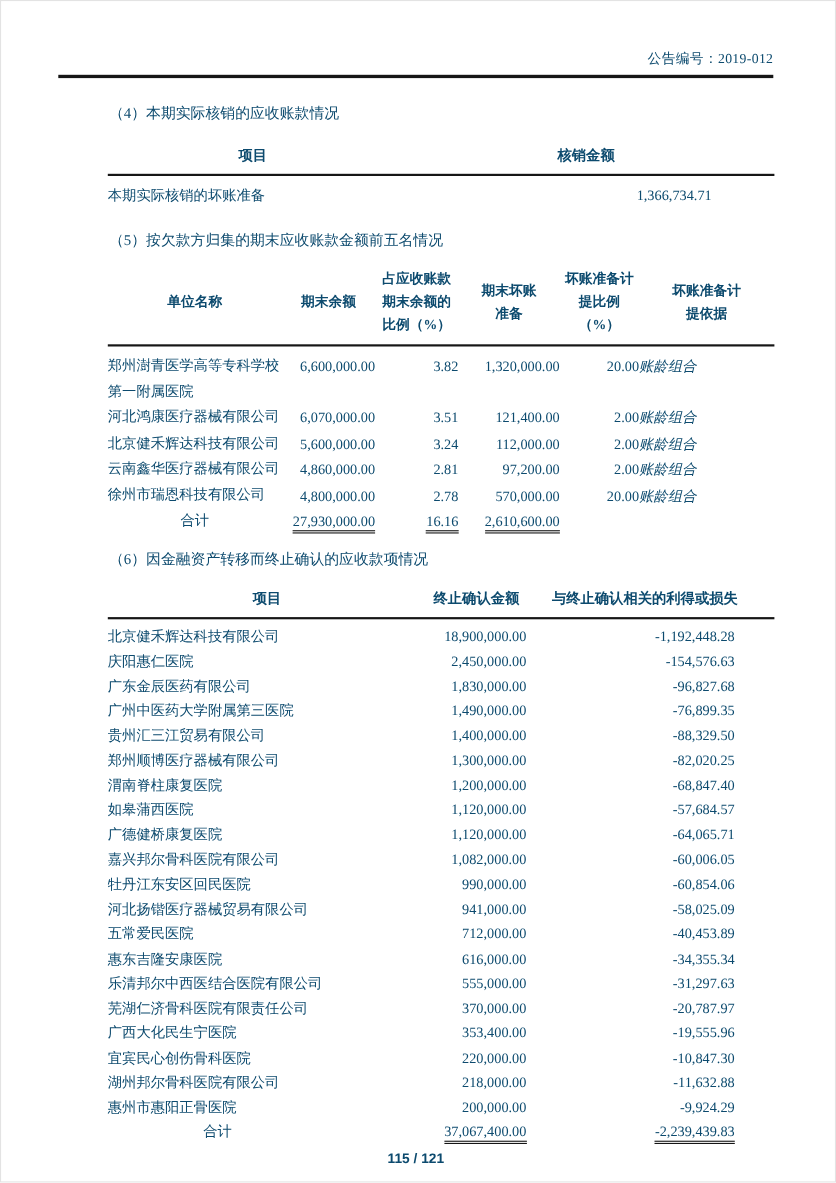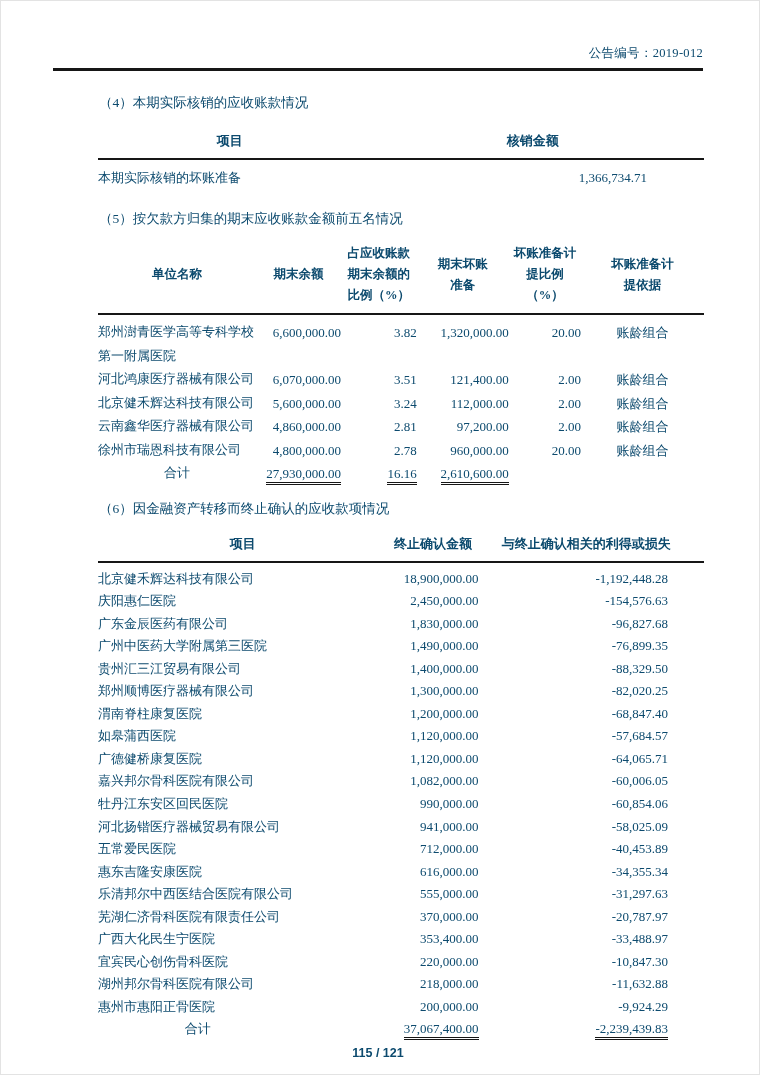--- a/index.html
+++ b/index.html
@@ -60,21 +60,21 @@
   .t5 .c4{width:15.2%;}
   .t5 .c5{width:11.9%;}
   .t5 .c6{width:20.3%;}
   .t5 .hdr .c3 span{max-width:66px;}
   .t5 .hdr .c4 span{max-width:54px;}
   .t5 .hdr .c5 span{max-width:68px;}
   .t5 .hdr .c6 span{max-width:66px;}
   .t5 .row{line-height:23.5px;}
   .t5 .row .c1{text-align:left;font-family:Liberation Mono, monospace;}
   .t5 .row .c2,.t5 .row .c3,.t5 .row .c4,.t5 .row .c5{text-align:right;}
-  .t5 .row .c6{text-align:center;}
+  .t5 .row .c6{font-style:italic;}
   .t5 .rows{padding-top:6px;}
   .t5 .total .c1{text-align:center;}
 
   
   .t6{margin-top:10px;}
   .t6 .hdr{padding:6px 0 8px;line-height:19px;}
   .t6 .c1{width:47.8%;}
   .t6 .c2{width:15.0%;}
   .t6 .c3{width:37.2%;}
   .t6 .hdr .c1,.t6 .hdr .c2{text-align:center;}
@@ -169,21 +169,21 @@
           <div class="cell c2">4,860,000.00</div>
           <div class="cell c3">2.81</div>
           <div class="cell c4">97,200.00</div>
           <div class="cell c5">2.00</div>
           <div class="cell c6">账龄组合</div>
         </div>
         <div class="flexrow row">
           <div class="cell c1">徐州市瑞恩科技有限公司</div>
           <div class="cell c2">4,800,000.00</div>
           <div class="cell c3">2.78</div>
-          <div class="cell c4">960,000.00</div>
+          <div class="cell c4">570,000.00</div>
           <div class="cell c5">20.00</div>
           <div class="cell c6">账龄组合</div>
         </div>
         <div class="flexrow row total">
           <div class="cell c1">合计</div>
           <div class="cell c2"><span class="dbl">27,930,000.00</span></div>
           <div class="cell c3"><span class="dbl">16.16</span></div>
           <div class="cell c4"><span class="dbl">2,610,600.00</span></div>
           <div class="cell c5"></div>
           <div class="cell c6"></div>
@@ -275,21 +275,21 @@
           <div class="cell c3">-31,297.63</div>
         </div>
         <div class="flexrow row">
           <div class="cell c1">芜湖仁济骨科医院有限责任公司</div>
           <div class="cell c2">370,000.00</div>
           <div class="cell c3">-20,787.97</div>
         </div>
         <div class="flexrow row">
           <div class="cell c1">广西大化民生宁医院</div>
           <div class="cell c2">353,400.00</div>
-          <div class="cell c3">-33,488.97</div>
+          <div class="cell c3">-19,555.96</div>
         </div>
         <div class="flexrow row">
           <div class="cell c1">宜宾民心创伤骨科医院</div>
           <div class="cell c2">220,000.00</div>
           <div class="cell c3">-10,847.30</div>
         </div>
         <div class="flexrow row">
           <div class="cell c1">湖州邦尔骨科医院有限公司</div>
           <div class="cell c2">218,000.00</div>
           <div class="cell c3">-11,632.88</div>

